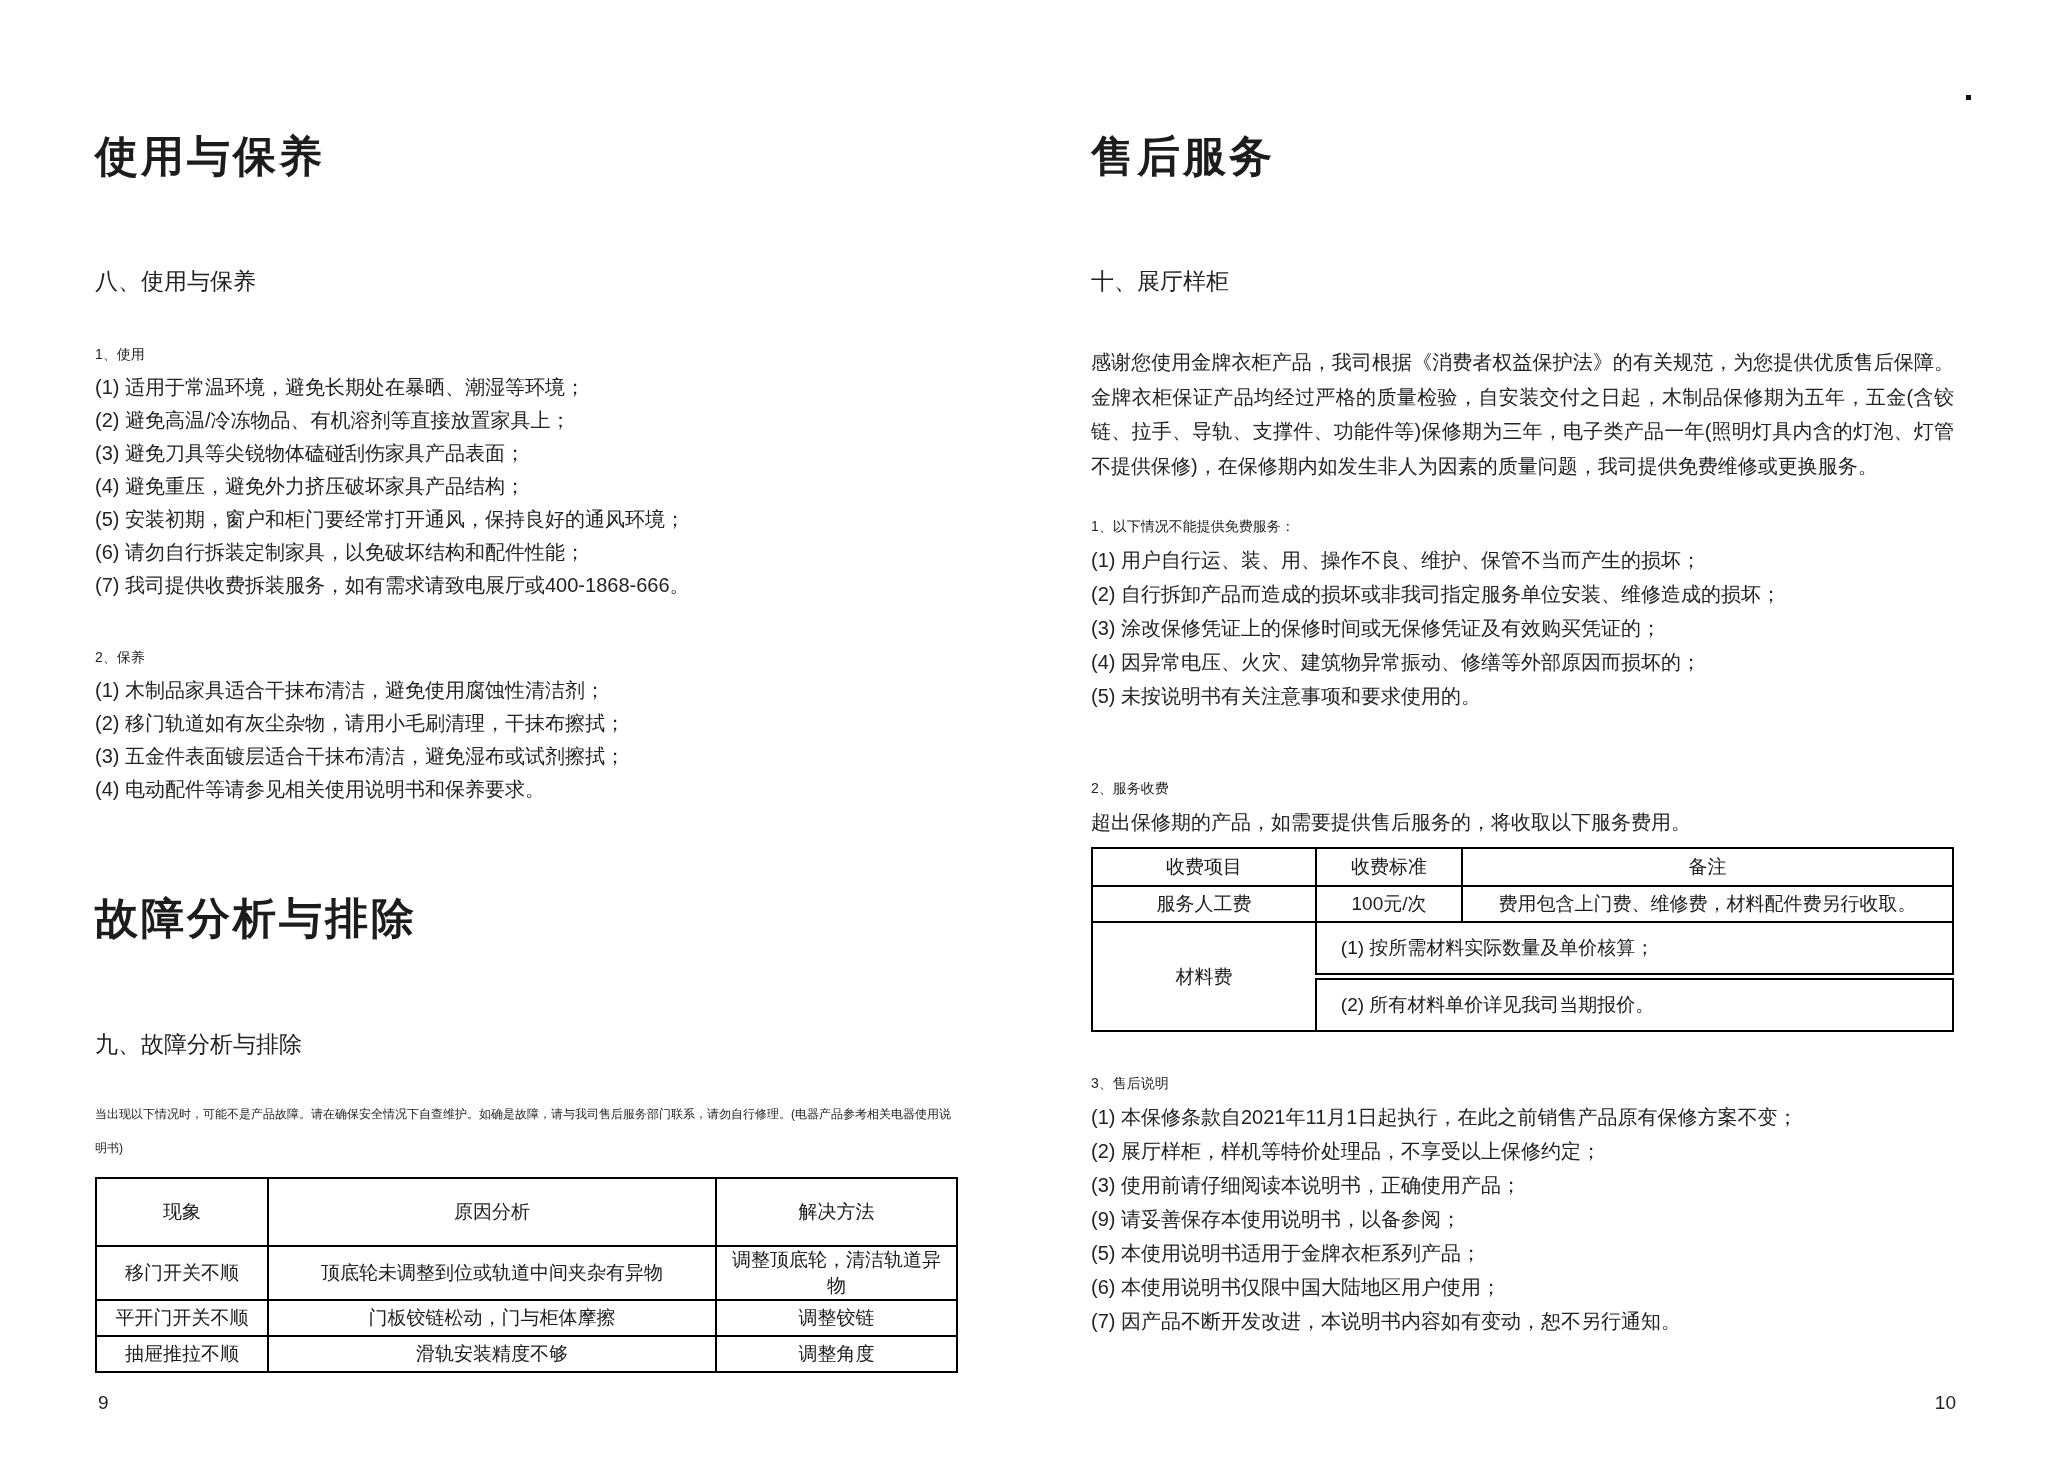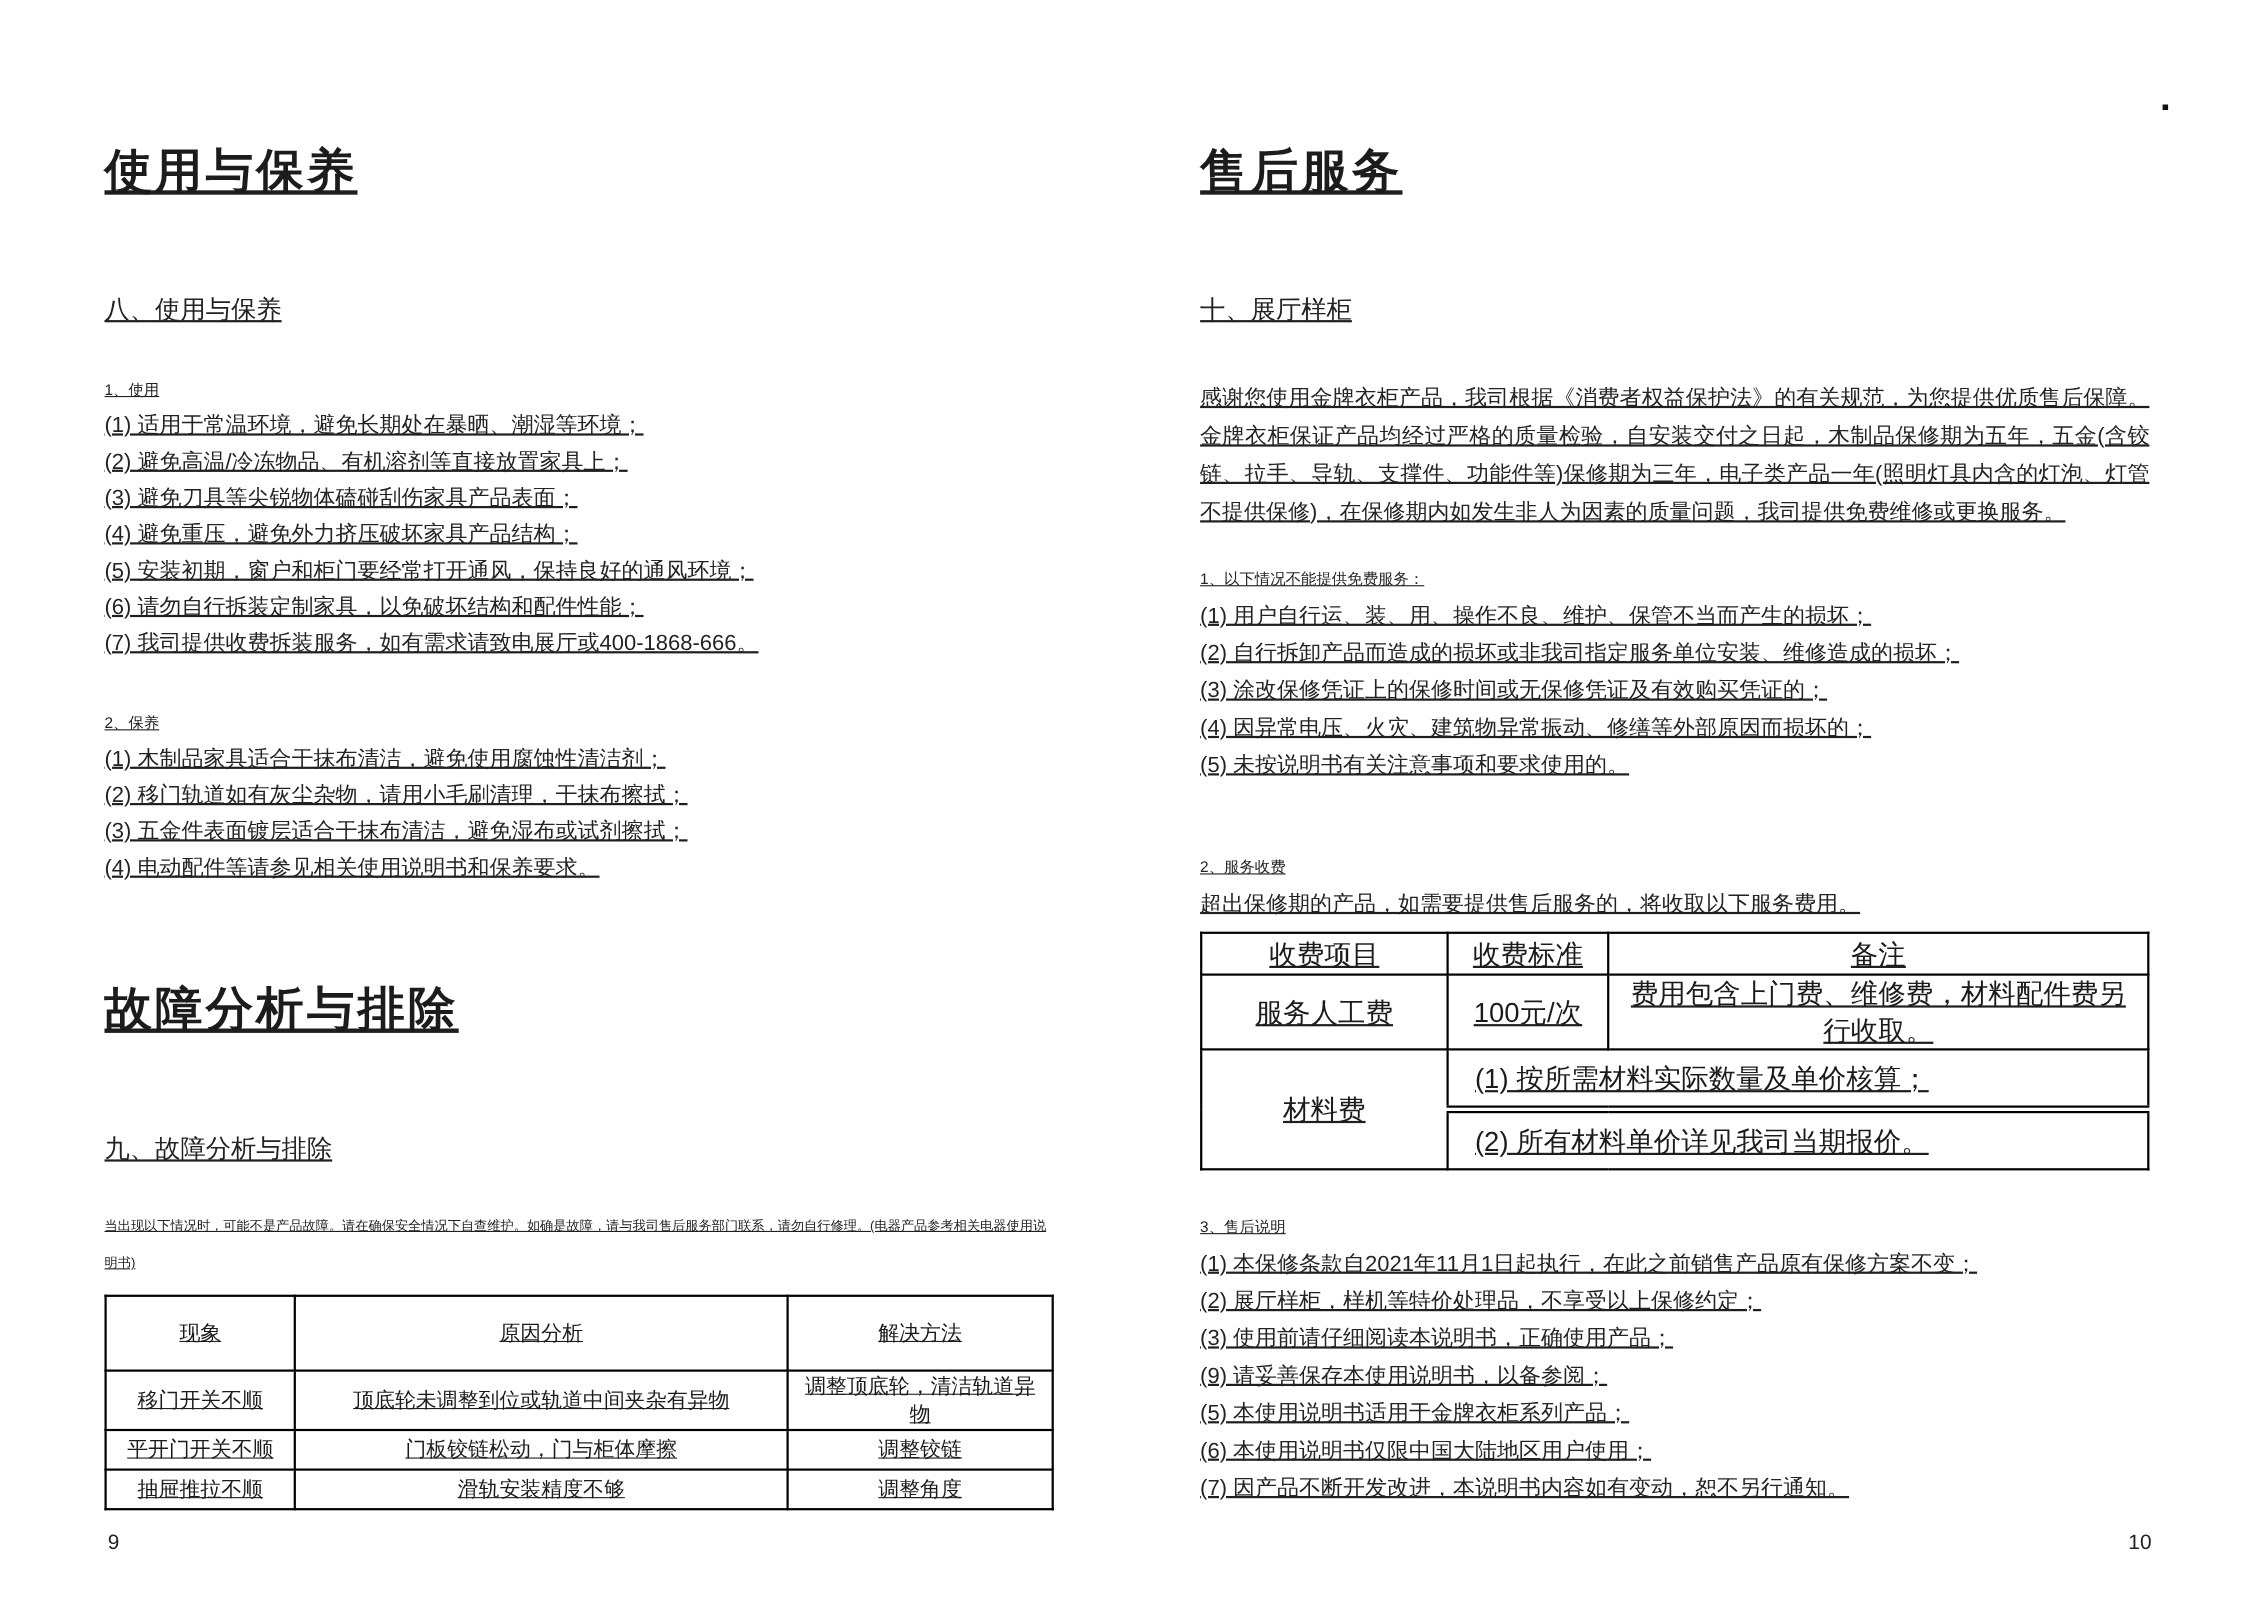--- a/index.html
+++ b/index.html
@@ -5,21 +5,21 @@
   html,body { margin:0; padding:0; }
   body {
     width:2048px; height:1464px;
     background:#ffffff;
     position:relative;
     overflow:hidden;
     font-family:"Liberation Sans","DejaVu Sans",sans-serif;
     color:#1f1f1f;
     -webkit-font-smoothing:antialiased;
   }
-  .page { position:absolute; top:0; height:1300px; width:1024px; box-sizing:border-box;text-decoration:underline; }
+  .page { position:absolute; top:0; height:1300px; width:1024px; box-sizing:border-box; }
   .page-left  { left:0;     padding:0 66px 0 95px; }
   .page-right { left:1024px; padding:0 94px 0 67px; }
 
   .doc-title { font-size:43px; font-weight:700; color:#1c1c1c; letter-spacing:3px; line-height:49px; margin:0; }
   .t1 { margin-top:132px; }
   .t2 { margin-top:88px; }
   .sec-heading { font-size:23px; font-weight:500; color:#222; line-height:30px; margin:0; }
   .sh1 { margin-top:85px; }
   .sh2 { margin-top:86px; }
 
@@ -38,21 +38,21 @@
   .notes-block { margin-top:34px; }
   .intro-para  { margin-top:49px; font-size:20px; line-height:34.5px; color:#232323; text-align:justify; }
 
   table { border-collapse:collapse; width:100%; }
   th, td { border:2px solid #000; font-weight:500; color:#1b1b1b; }
 
   .fault-table { margin-top:10px; font-size:19px; }
   .fault-table th { height:34px; text-align:center; font-weight:500; padding:16px 6px; }
   .fault-table td { height:34px; text-align:center; padding:0 6px; }
 
-  .fee-table { margin-top:8px; font-size:25px; }
+  .fee-table { margin-top:8px; font-size:19px; }
   .fee-table th { height:36px; text-align:center; padding:0 6px; }
   .fee-table td { text-align:center; padding:0 8px; }
   .fee-table .labor-row td { height:34px; }
   .fee-table .sub-cell { text-align:left; padding:0 10px 0 24px; height:50px; }
   .fee-table .sub-top { border-bottom:7px double #000; }
 
   .page-num { position:absolute; top:1392px; font-size:19px; color:#222; }
   .pn-left  { left:98px; }
   .pn-right { right:92px; }
 

